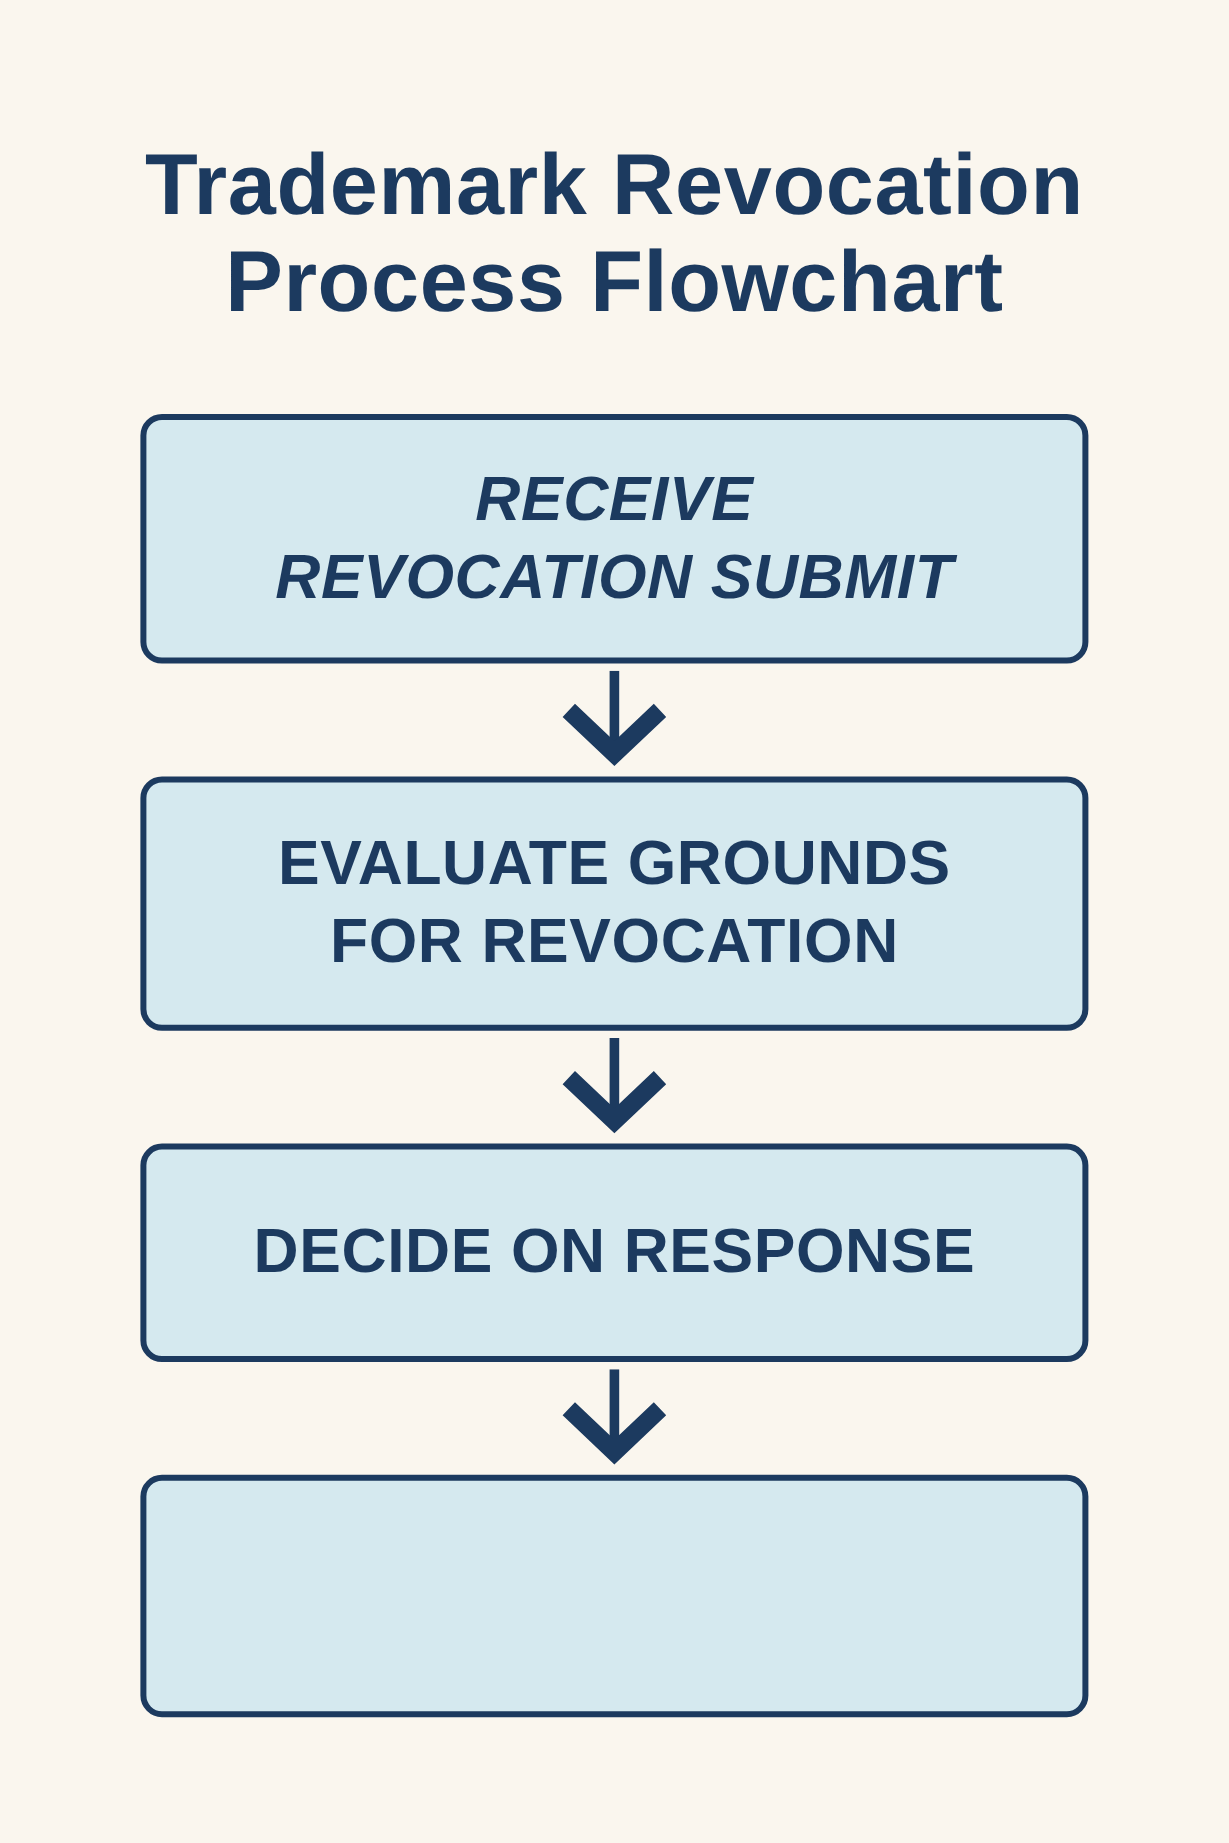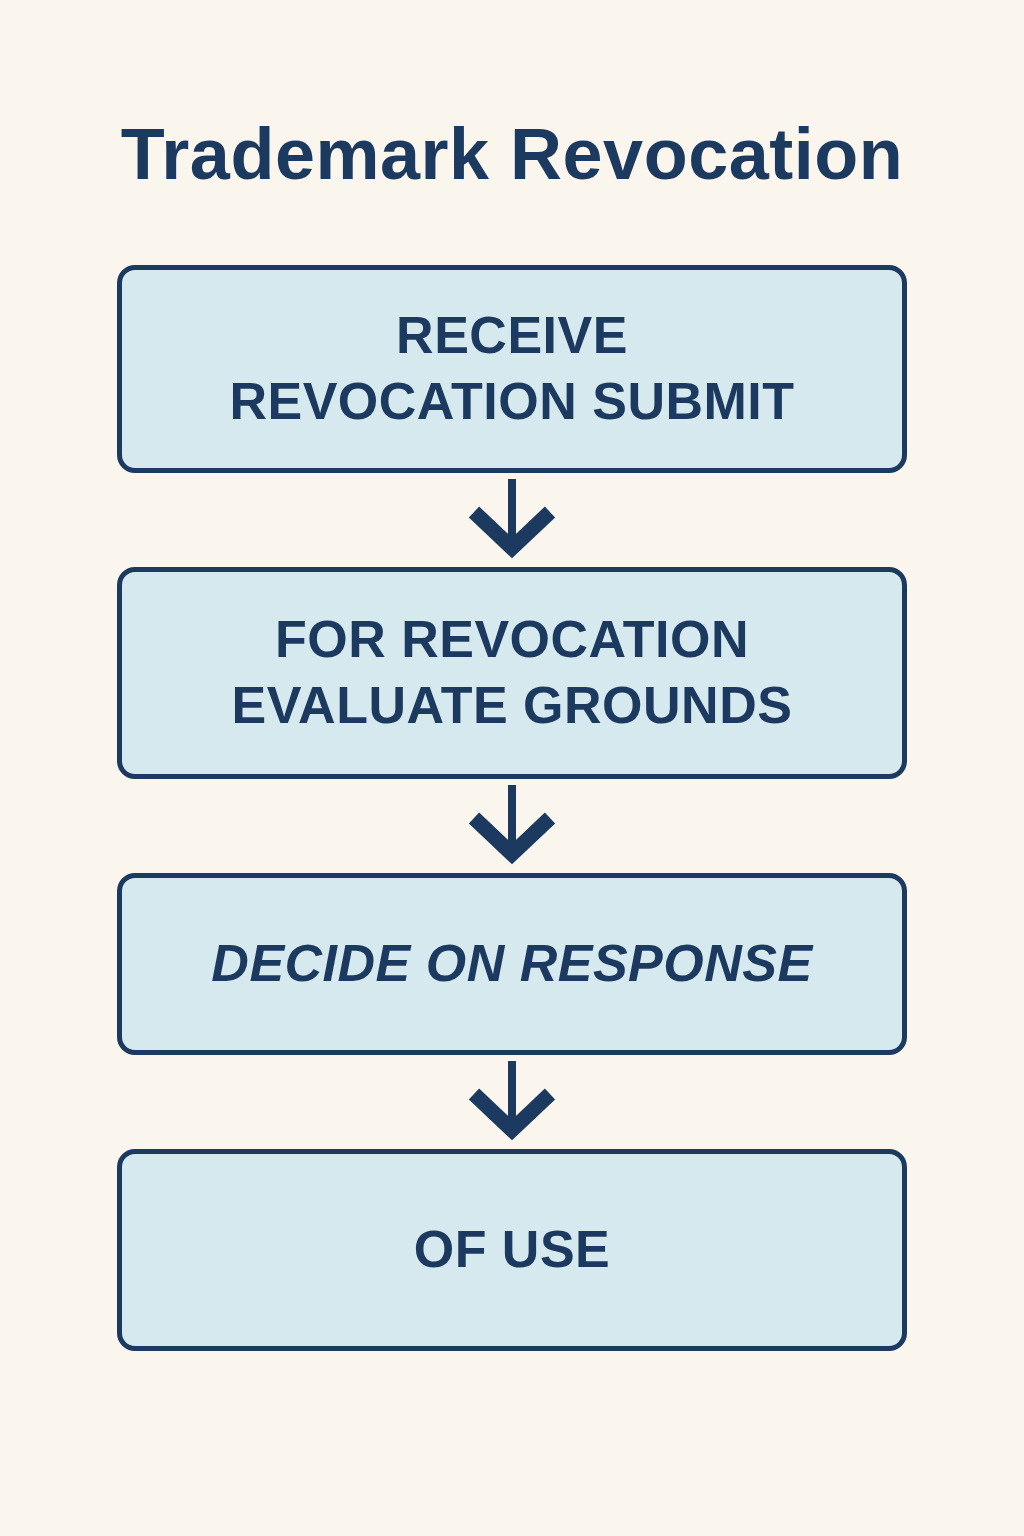--- a/index.html
+++ b/index.html
@@ -44,70 +44,70 @@
     flex-direction: column;
     justify-content: center;
     align-items: center;
     text-align: center;
     color: var(--navy);
     font-weight: 700;
     font-size: 52px;
     line-height: 1.26;
     letter-spacing: 0.5px;
   }
-  .step-1 { height: 208px; }
+  .step-1 { height: 208px; font-style: italic; }
   .step-2 { height: 212px; }
-  .step-3 { height: 182px; font-style: italic; }
+  .step-3 { height: 182px; }
   .step-4 { height: 202px; }
   .arrow {
     height: 82px;
     margin: 6px 0;
     display: block;
   }
   .arrow line, .arrow path { stroke: var(--navy); }
 </style>
 </head>
 <body>
 
 <div class="canvas">
 
   <h1 class="page-title">
     <div>Trademark Revocation</div>
+    <div>Process Flowchart</div>
   </h1>
 
   <div class="flow">
 
     <div class="step-box step-1">
       <div>RECEIVE</div>
       <div>REVOCATION SUBMIT</div>
     </div>
 
     <svg class="arrow" width="120" height="82" viewBox="0 0 120 82">
       <line x1="60" y1="0" x2="60" y2="64" stroke-width="8"></line>
       <path d="M22 33 L60 69 L98 33" fill="none" stroke-width="15"></path>
     </svg>
 
     <div class="step-box step-2">
+      <div>EVALUATE GROUNDS</div>
       <div>FOR REVOCATION</div>
-      <div>EVALUATE GROUNDS</div>
     </div>
 
     <svg class="arrow" width="120" height="82" viewBox="0 0 120 82">
       <line x1="60" y1="0" x2="60" y2="64" stroke-width="8"></line>
       <path d="M22 33 L60 69 L98 33" fill="none" stroke-width="15"></path>
     </svg>
 
     <div class="step-box step-3">
       <div>DECIDE ON RESPONSE</div>
       <div></div>
     </div>
 
     <svg class="arrow" width="120" height="82" viewBox="0 0 120 82">
       <line x1="60" y1="0" x2="60" y2="64" stroke-width="8"></line>
       <path d="M22 33 L60 69 L98 33" fill="none" stroke-width="15"></path>
     </svg>
 
     <div class="step-box step-4">
-      <div>OF USE</div>
     </div>
 
   </div>
 </div>
 
 </body></html>

